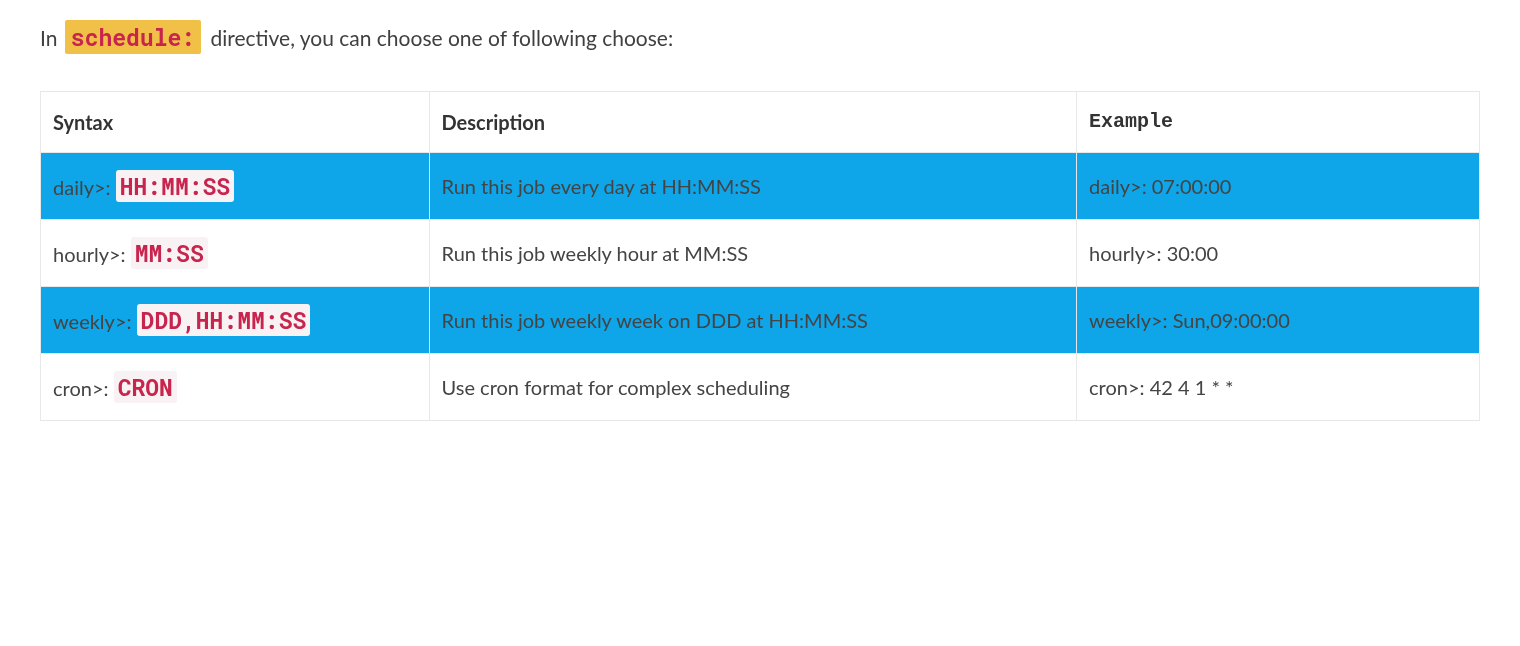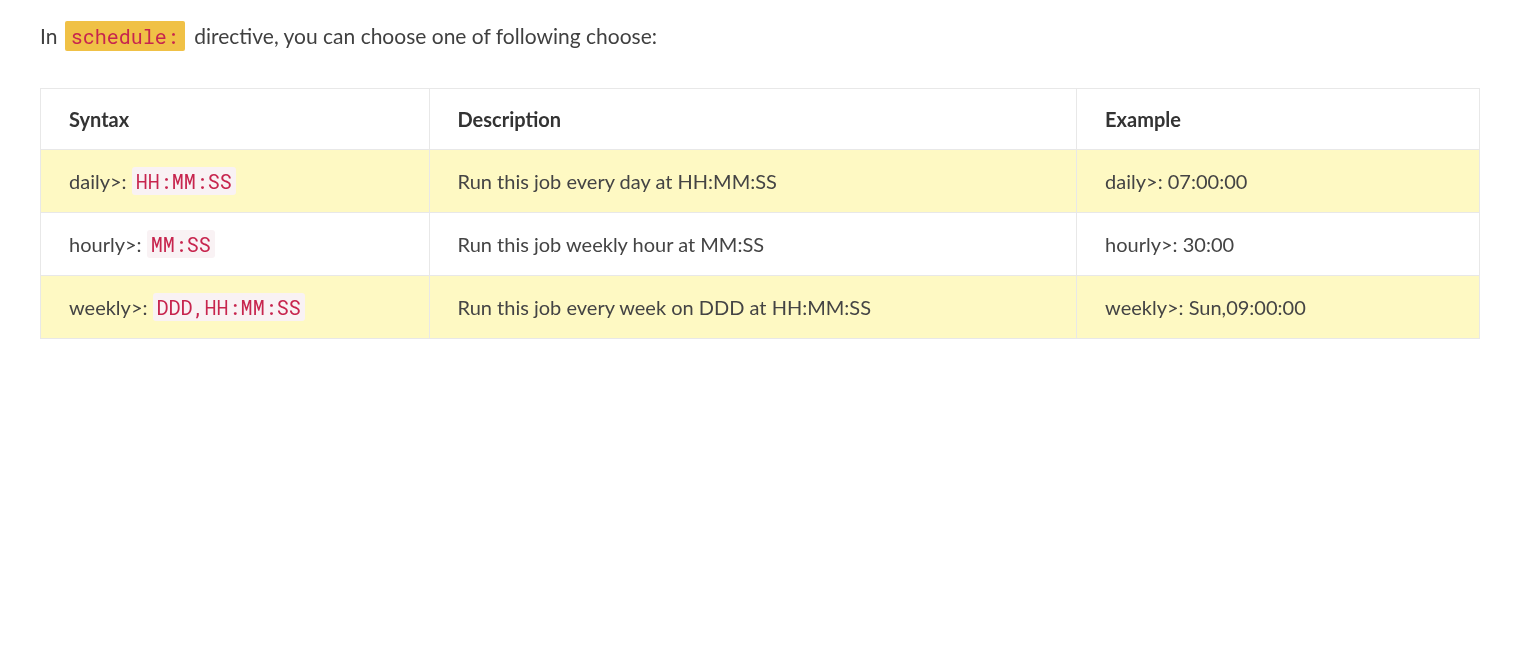--- a/index.html
+++ b/index.html
@@ -23,49 +23,49 @@
     }
     .intro .hi {
       background: #f0c146;
       padding: 2px 6px;
       border-radius: 2px;
       margin: 0 4px 0 2px;
     }
     code, .code {
       font-family: "Roboto Mono", Menlo, Consolas, monospace;
       color: #c7254e;
-      font-size: 20px;
-      font-weight: 400;
+      font-size: 23px;
+      font-weight: 700;
     }
     table {
       width: 100%;
       border-collapse: collapse;
       font-size: 20px;
       color: #444;
       border: 1px solid #e8e8e8;
     }
     th, td {
       text-align: left;
-      padding: 18px 28px;
+      padding: 18px 12px;
       border-top: 1px solid #e8e8e8;
       border-bottom: 1px solid #e8e8e8;
       border-right: 1px solid #e8e8e8;
       vertical-align: middle;
     }
     th {
       font-weight: 700;
       background: #fff;
       color: #333;
     }
     tr.odd td {
-      background: #fef9c3;
+      background: #0ea5e9;
     }
     .col-syntax { width: 27%; }
     .col-desc { width: 45%; }
-    .col-example { width: 28%; }
+    .col-example { width: 28%; font-family: Liberation Mono, monospace; }
     .syntax-plain {
       color: #444;
       font-family: inherit;
     }
     .syntax-code {
       background: #f9f2f4;
       border-radius: 3px;
       padding: 1px 4px;
     }
   </style>
@@ -90,17 +90,22 @@
       <td>Run this job every day at HH:MM:SS</td>
       <td>daily&gt;: 07:00:00</td>
     </tr>
     <tr>
       <td><span class="syntax-plain">hourly&gt;: </span><code class="syntax-code">MM:SS</code></td>
       <td>Run this job weekly hour at MM:SS</td>
       <td>hourly&gt;: 30:00</td>
     </tr>
     <tr class="odd">
       <td><span class="syntax-plain">weekly&gt;: </span><code class="syntax-code">DDD,HH:MM:SS</code></td>
-      <td>Run this job every week on DDD at HH:MM:SS</td>
+      <td>Run this job weekly week on DDD at HH:MM:SS</td>
       <td>weekly&gt;: Sun,09:00:00</td>
+    </tr>
+    <tr>
+      <td><span class="syntax-plain">cron&gt;: </span><code class="syntax-code">CRON</code></td>
+      <td>Use cron format for complex scheduling</td>
+      <td>cron&gt;: 42 4 1 * *</td>
     </tr>
   </tbody>
 </table>
 
 </body></html>

